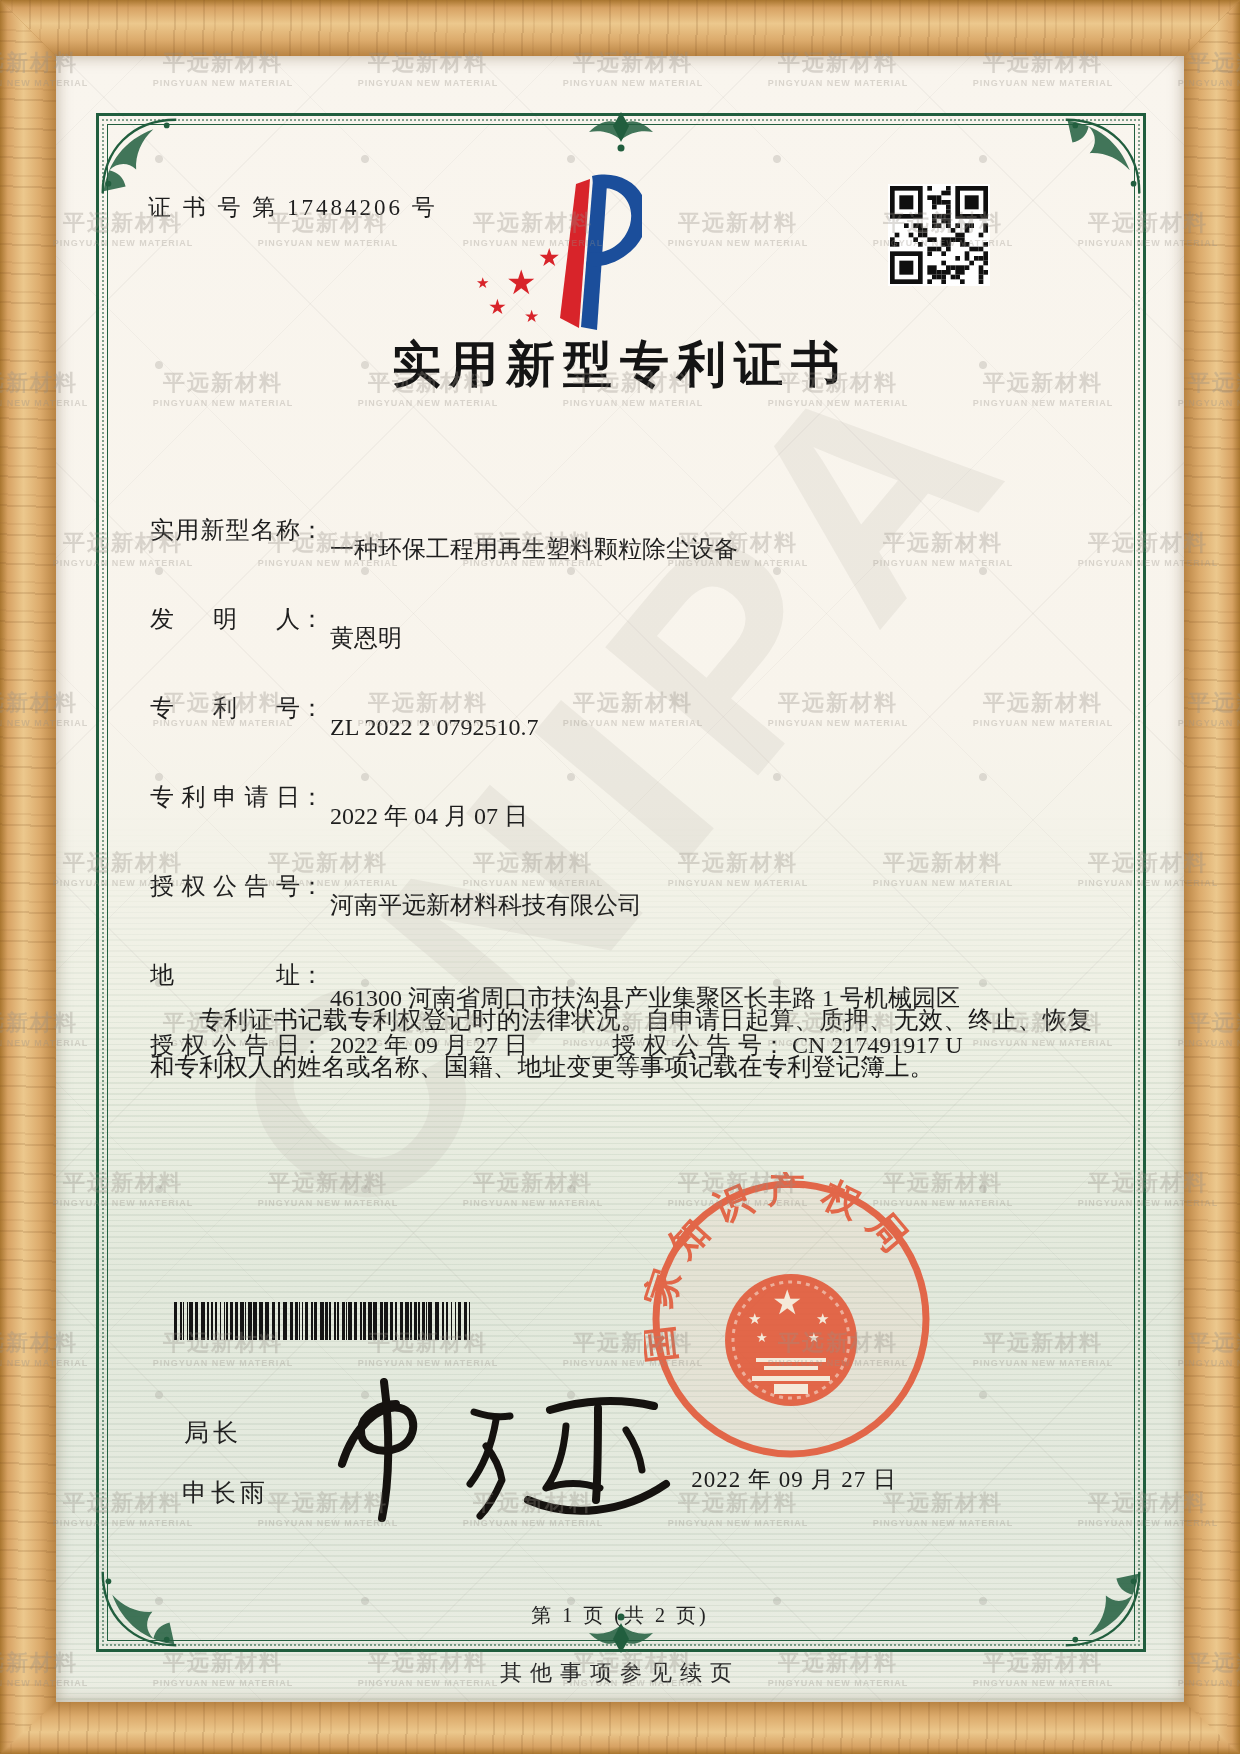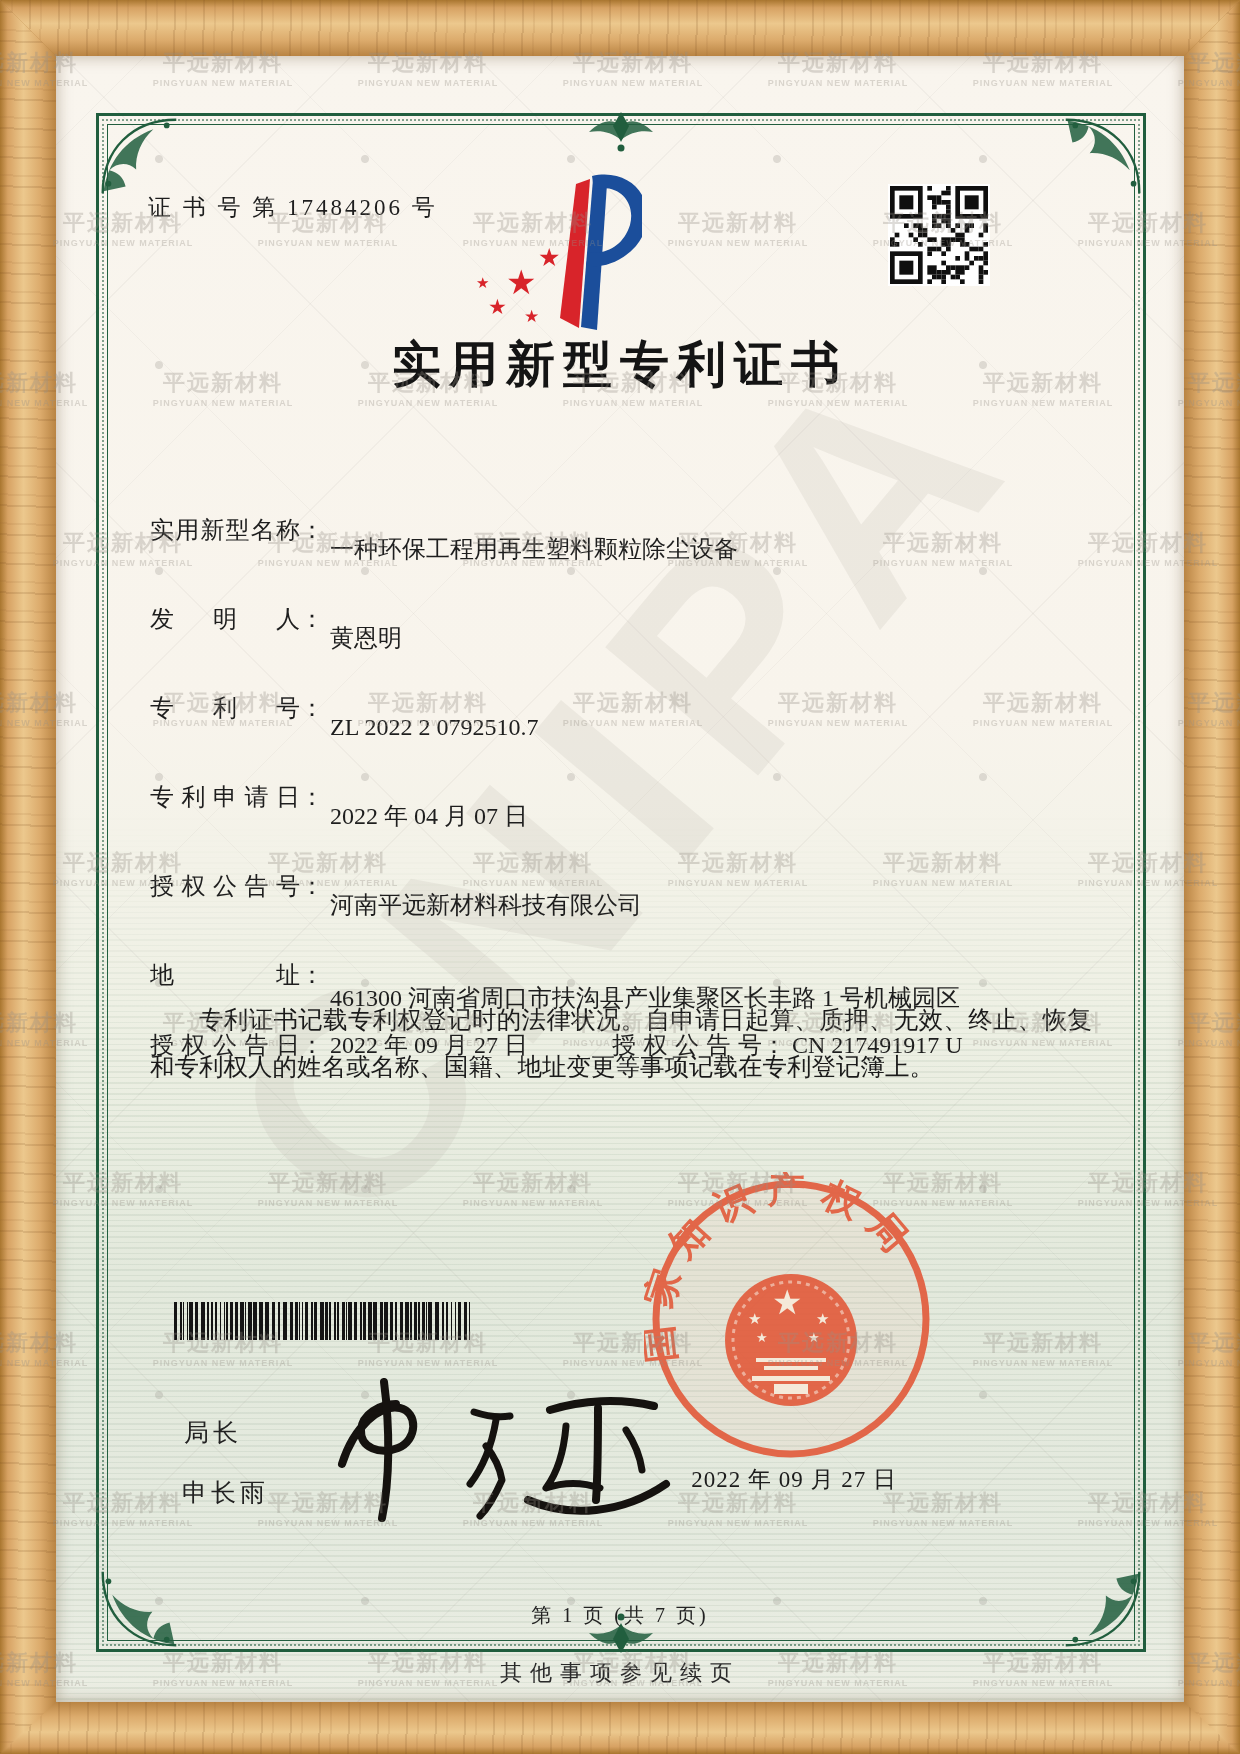--- a/index.html
+++ b/index.html
@@ -449,21 +449,21 @@
         <text x="172" y="152" font-size="15" fill="#f7ead9">★</text>
         <text x="112" y="170" font-size="13" fill="#f7ead9">★</text>
         <text x="164" y="170" font-size="13" fill="#f7ead9">★</text>
         <rect x="112" y="186" width="70" height="4" fill="#f7ead9"></rect>
         <rect x="120" y="194" width="54" height="4" fill="#f7ead9"></rect>
         <rect x="108" y="204" width="78" height="5" fill="#f7ead9"></rect>
         <rect x="130" y="212" width="34" height="10" fill="#f7ead9"></rect>
       </svg>
       <div class="seal-date">2022 年 09 月 27 日</div>
 
-      <div class="page-info">第 1 页 (共 7 页)</div>
+      <div class="page-info">第 1 页 (共 2 页)</div>
       <div class="continuation">其他事项参见续页</div>
     </div>
   </div>
 
   <div id="wm-layer">
       <div class="wm-tile" style="left: -80px; top: 48px;">
         <div class="wm-l1">平远新材料</div>
         <div class="wm-l2">PINGYUAN NEW MATERIAL</div>
       </div>
       <div class="wm-tile" style="left: 125px; top: 48px;">

